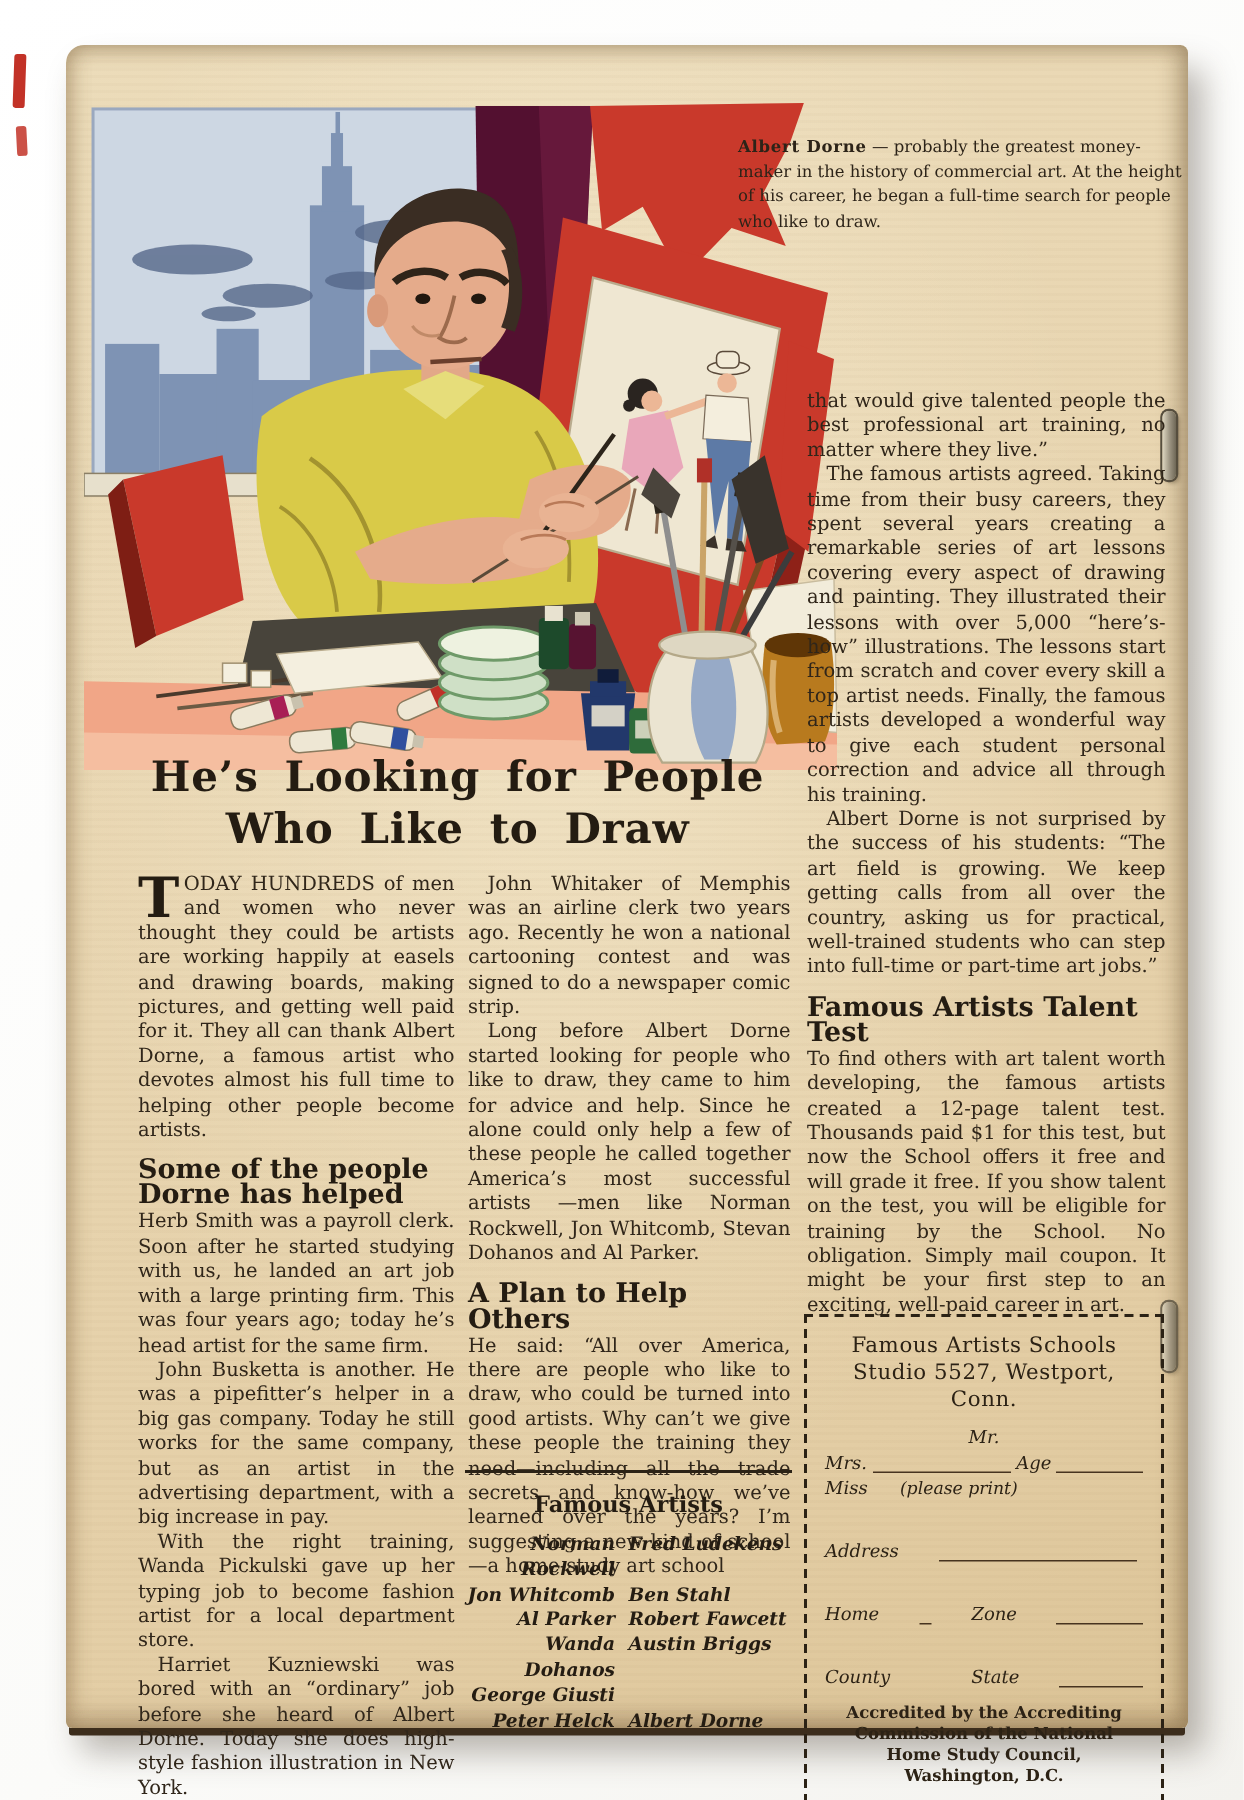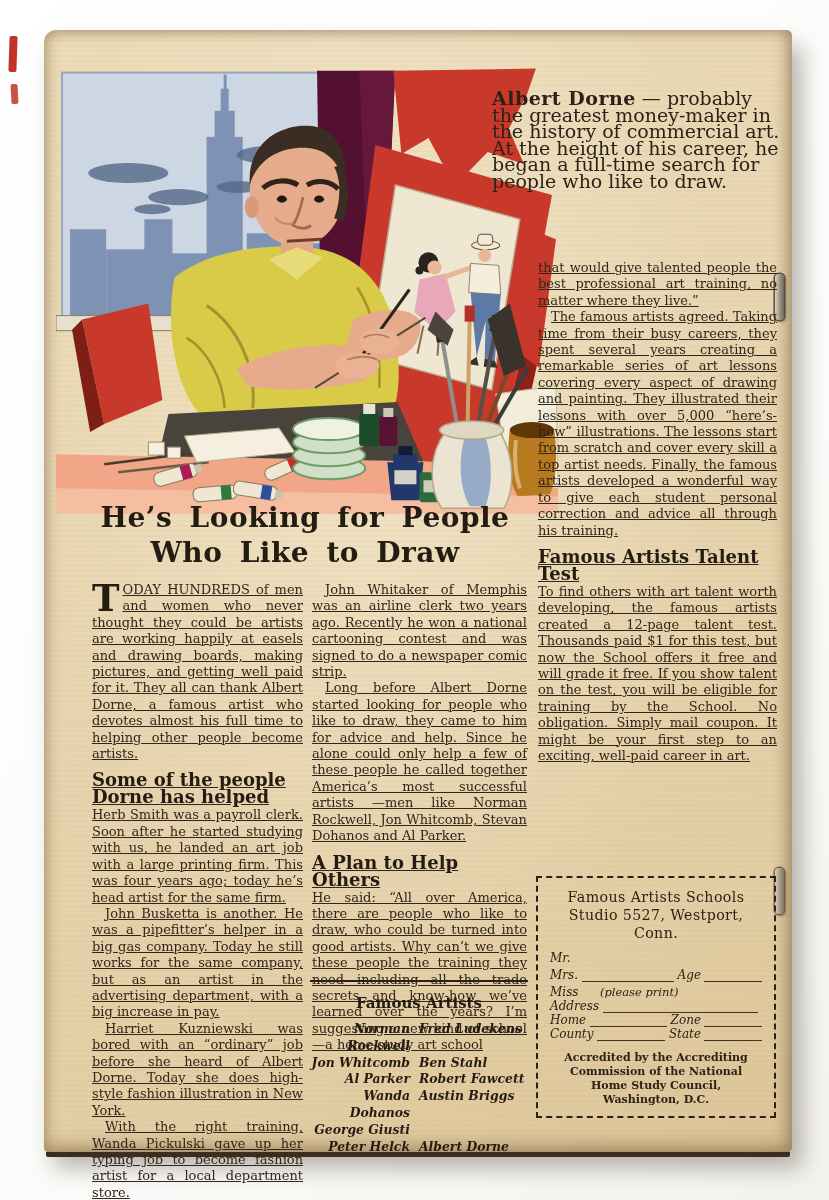--- a/index.html
+++ b/index.html
@@ -34,30 +34,30 @@
     box-shadow:0 0 0 1.5px #564e3e, 2px 2px 3px rgba(60,45,25,.4);}
   .staple.s1{top:244px;}
   .staple.s2{top:838px;opacity:.8;}
 
   
   .illu{position:absolute;left:12px;top:36px;width:502px;height:448px;}
   .illu svg{width:100%;height:100%;display:block;}
 
   
   .caption{position:absolute;left:448px;top:60px;width:296px;
-    font-size:19px;line-height:16.6px;color:#2c2318;text-align:left;}
+    font-size:11px;line-height:16.6px;color:#2c2318;text-align:left;}
   .caption b{letter-spacing:.5px;}
 
   
   .headline{position:absolute;left:38px;top:470px;width:446px;text-align:center;
     font-weight:bold;font-size:28px;line-height:35px;color:#241c12;
     word-spacing:7px;letter-spacing:.5px;}
 
   
-  .col{position:absolute;color:#30261a;font-size:13px;line-height:16.4px;text-align:justify;text-decoration:underline;}
+  .col{position:absolute;color:#30261a;font-size:13px;line-height:16.4px;text-align:justify;}
   .col p{margin:0;}
   .col p.ind{text-indent:13px;}
   .col-left{left:48px;top:552px;width:211px;}
   .col-mid{left:268px;top:552px;width:215px;}
   .col-right{left:494px;top:230px;width:239px;}
   .subhead{font-weight:bold;font-size:18px;line-height:17px;margin:9px 0 2px;text-align:left;color:#241c12;}
   .dropcap{float:left;font-weight:bold;font-size:37px;line-height:29px;padding:2px 3px 0 0;color:#241c12;}
 
   
   .artists{position:absolute;left:258px;top:950px;width:234px;text-align:center;color:#241c12;}
@@ -67,22 +67,22 @@
   .a-row{display:flex;font-style:italic;}
   .a-row .l{flex:0 0 108px;text-align:right;}
   .a-row .r{flex:1;text-align:left;padding-left:9px;}
 
   
   .coupon{position:absolute;left:492px;top:846px;width:240px;box-sizing:border-box;
     border:2.5px dashed #2b2215;padding:10px 12px 9px;color:#2c2215;}
   .cp-school{font-weight:normal;font-size:14.2px;line-height:18px;letter-spacing:.4px;text-align:center;}
   .cp-body{font-size:12.2px;line-height:14.8px;margin-top:8px;text-align:justify;}
   .cp-form{margin-top:9px;font-style:italic;font-size:12px;line-height:14px;}
-  .cp-row{display:flex;align-items:flex-end;margin-top:3px;}
-  .cp-row.sp{margin-top:0;}
+  .cp-row{display:flex;align-items:flex-end;margin-top:3px;justify-content:center;}
+  .cp-row.sp{margin-top:28px;gap:23px;}
   .cp-lab{white-space:nowrap;}
   .cp-line{display:inline-block;border-bottom:1.4px solid #46331f;height:11px;}
   .cp-line.grow{flex:1;margin:0 4px;}
   .cp-line.short{width:58px;margin-left:3px;}
   .cp-print{flex:1;text-align:center;font-size:11.5px;}
   .cp-accred{margin-top:10px;font-weight:bold;font-size:11px;line-height:14px;text-align:center;padding:0 6px;}
 </style>
 </head>
 <body>
 
@@ -276,34 +276,35 @@
   </div>
 
   <div class="col col-left">
     <p><span class="dropcap">T</span><span>ODAY HUNDREDS of men and women who never thought they could be artists are working happily at easels and drawing boards, making pictures, and getting well paid for it. They all can thank Albert Dorne, a famous artist who devotes almost his full time to helping other people become artists.</span></p>
     <div class="subhead">
       <div>Some of the people</div>
       <div>Dorne has helped</div>
     </div>
     <p>Herb Smith was a payroll clerk. Soon after he started studying with us, he landed an art job with a large printing firm. This was four years ago; today he’s head artist for the same firm.</p>
     <p class="ind">John Busketta is another. He was a pipefitter’s helper in a big gas company. Today he still works for the same company, but as an artist in the advertising department, with a big increase in pay.</p>
+    <p class="ind">With the right training, Wanda Pickulski gave up her typing job to become fashion artist for a local department store.</p>
     <p class="ind">Harriet Kuzniewski was bored with an “ordinary” job before she heard of Albert Dorne. Today she does high-style fashion illustration in New York.</p>
-    <p class="ind">With the right training, Wanda Pickulski gave up her typing job to become fashion artist for a local department store.</p>
   </div>
 
   <div class="col col-mid">
     <p class="ind">John Whitaker of Memphis was an airline clerk two years ago. Recently he won a national cartooning contest and was signed to do a newspaper comic strip.</p>
     <p class="ind">Long before Albert Dorne started looking for people who like to draw, they came to him for advice and help. Since he alone could only help a few of these people he called together America’s most successful artists —men like Norman Rockwell, Jon Whitcomb, Stevan Dohanos and Al Parker.</p>
     <div class="subhead">A Plan to Help Others</div>
     <p>He said: “All over America, there are people who like to draw, who could be turned into good artists. Why can’t we give these people the training they need—including all the trade secrets and know-how we’ve learned over the years? I’m suggesting a new kind of school—a home-study art school</p>
   </div>
 
   <div class="col col-right">
     <p>that would give talented people the best professional art training, no matter where they live.”</p>
     <p class="ind">The famous artists agreed. Taking time from their busy careers, they spent several years creating a remarkable series of art lessons covering every aspect of drawing and painting. They illustrated their lessons with over 5,000 “here’s-how” illustrations. The lessons start from scratch and cover every skill a top artist needs. Finally, the famous artists developed a wonderful way to give each student personal correction and advice all through his training.</p>
+    <p class="ind">Albert Dorne is not surprised by the success of his students: “The art field is growing. We keep getting calls from all over the country, asking us for practical, well-trained students who can step into full-time or part-time art jobs.”</p>
     <div class="subhead">Famous Artists Talent Test</div>
     <p>To find others with art talent worth developing, the famous artists created a 12-page talent test. Thousands paid $1 for this test, but now the School offers it free and will grade it free. If you show talent on the test, you will be eligible for training by the School. No obligation. Simply mail coupon. It might be your first step to an exciting, well-paid career in art.</p>
   </div>
 
   <div class="artists">
     <div class="rule"></div>
     <div class="ttl">Famous Artists</div>
     <div class="rows">
       <div class="a-row">
           <span class="l">Norman Rockwell</span>

